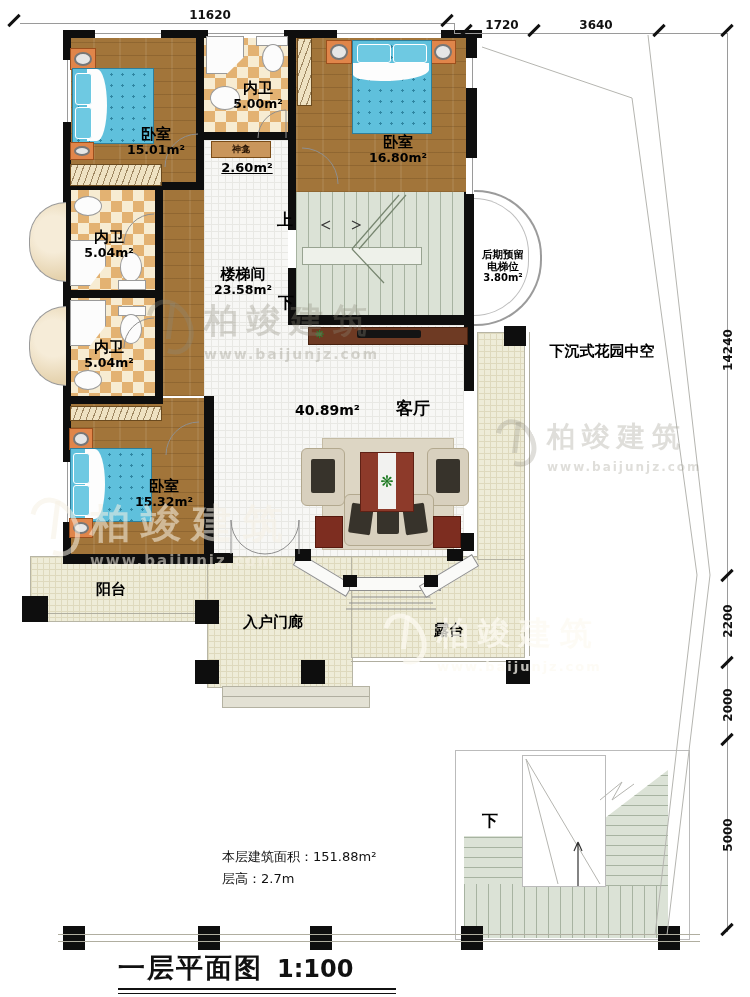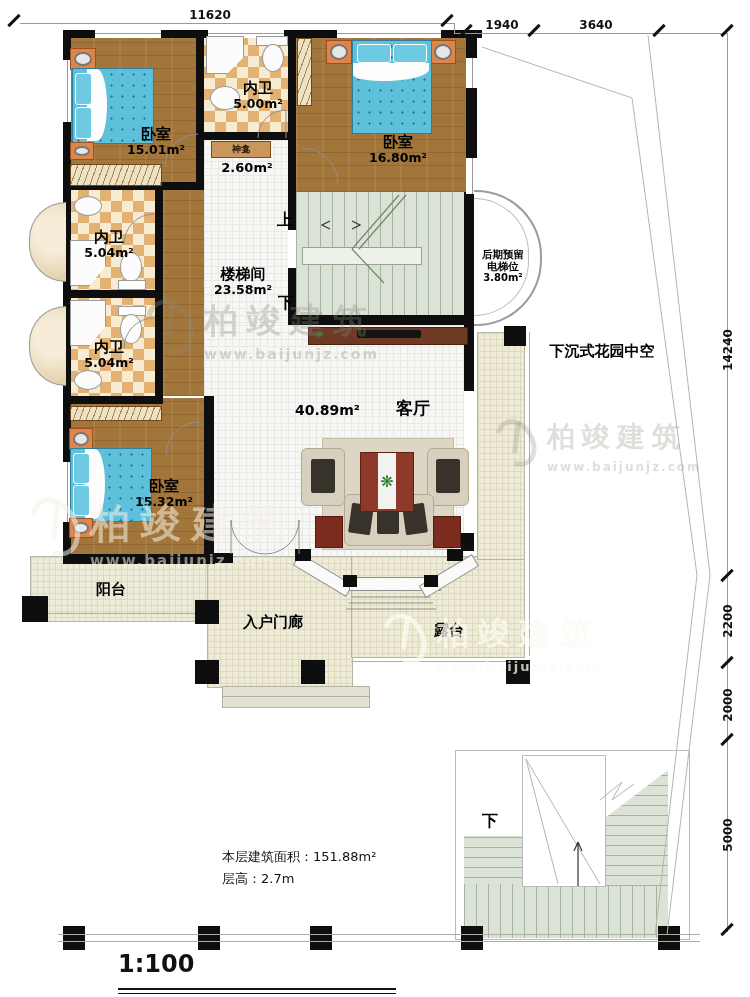--- a/index.html
+++ b/index.html
@@ -260,40 +260,40 @@
   <div class="tick" style="left:439px;top:19px;"></div>
   <div class="tick" style="left:458px;top:29px;"></div>
   <div class="tick" style="left:526px;top:29px;"></div>
   <div class="tick" style="left:651px;top:29px;"></div>
   <div class="tick" style="left:719px;top:29px;"></div>
   <div class="tick" style="left:719px;top:574px;"></div>
   <div class="tick" style="left:719px;top:661px;"></div>
   <div class="tick" style="left:719px;top:738px;"></div>
   <div class="tick" style="left:719px;top:928px;"></div>
   <div class="dim" style="left:180px;top:8px;width:60px;">11620</div>
-  <div class="dim" style="left:480px;top:18px;width:44px;">1940</div>
+  <div class="dim" style="left:480px;top:18px;width:44px;">1720</div>
   <div class="dim" style="left:572px;top:18px;width:48px;">3640</div>
   <div class="dim dimv" style="left:700px;top:343px;width:56px;">14240</div>
   <div class="dim dimv" style="left:706px;top:614px;width:44px;">2200</div>
   <div class="dim dimv" style="left:706px;top:698px;width:44px;">2000</div>
   <div class="dim dimv" style="left:706px;top:828px;width:44px;">5000</div>
 
   <div class="rl" style="left:110px;top:126px;width:92px;z-index:7;">
     <span class="rname">卧室</span>
     <span class="rarea">15.01m²</span>
   </div>
   <div class="rl" style="left:222px;top:80px;width:72px;z-index:7;">
     <span class="rname">内卫</span>
     <span class="rarea">5.00m²</span>
   </div>
   <div class="shrinebox" style="left:211px;top:141px;width:58px;height:15px;z-index:7;">
     <span>神龛</span>
   </div>
   <div class="rl" style="left:215px;top:161px;width:64px;z-index:7;">
-    <span class="rarea" style="font-size:13px;">2.60m²</span>
+    <span class="rarea" style="font-size:13px;text-decoration:underline;">2.60m²</span>
   </div>
   <div class="rl" style="left:350px;top:134px;width:96px;z-index:7;">
     <span class="rname">卧室</span>
     <span class="rarea">16.80m²</span>
   </div>
   <div class="rl" style="left:197px;top:266px;width:92px;z-index:7;">
     <span class="rname">楼梯间</span>
     <span class="rarea">23.58m²</span>
   </div>
   <div class="rl" style="left:73px;top:229px;width:72px;z-index:7;">
@@ -372,18 +372,19 @@
       </span>
     <span>
       <span class="brand" style="font-size:32px;letter-spacing:9px;">柏竣建筑</span><br>
       <span class="url" style="font-size:13px;">www.baijunjz.com</span>
     </span>
   </div>
 
   <div class="footer-txt" style="left:222px;top:848px;">本层建筑面积：151.88m²</div>
   <div class="footer-txt" style="left:222px;top:870px;">层高：2.7m</div>
   <div class="ptitle" style="left:118px;top:950px;">
+    <span class="t">一层平面图</span>
     <span class="s">1:100</span>
   </div>
   <div class="abs" style="left:118px;top:988px;width:278px;height:2px;background:#111;"></div>
   <div class="abs" style="left:118px;top:993px;width:278px;height:1px;background:#111;"></div>
 
 </div>
 
 </body></html>

